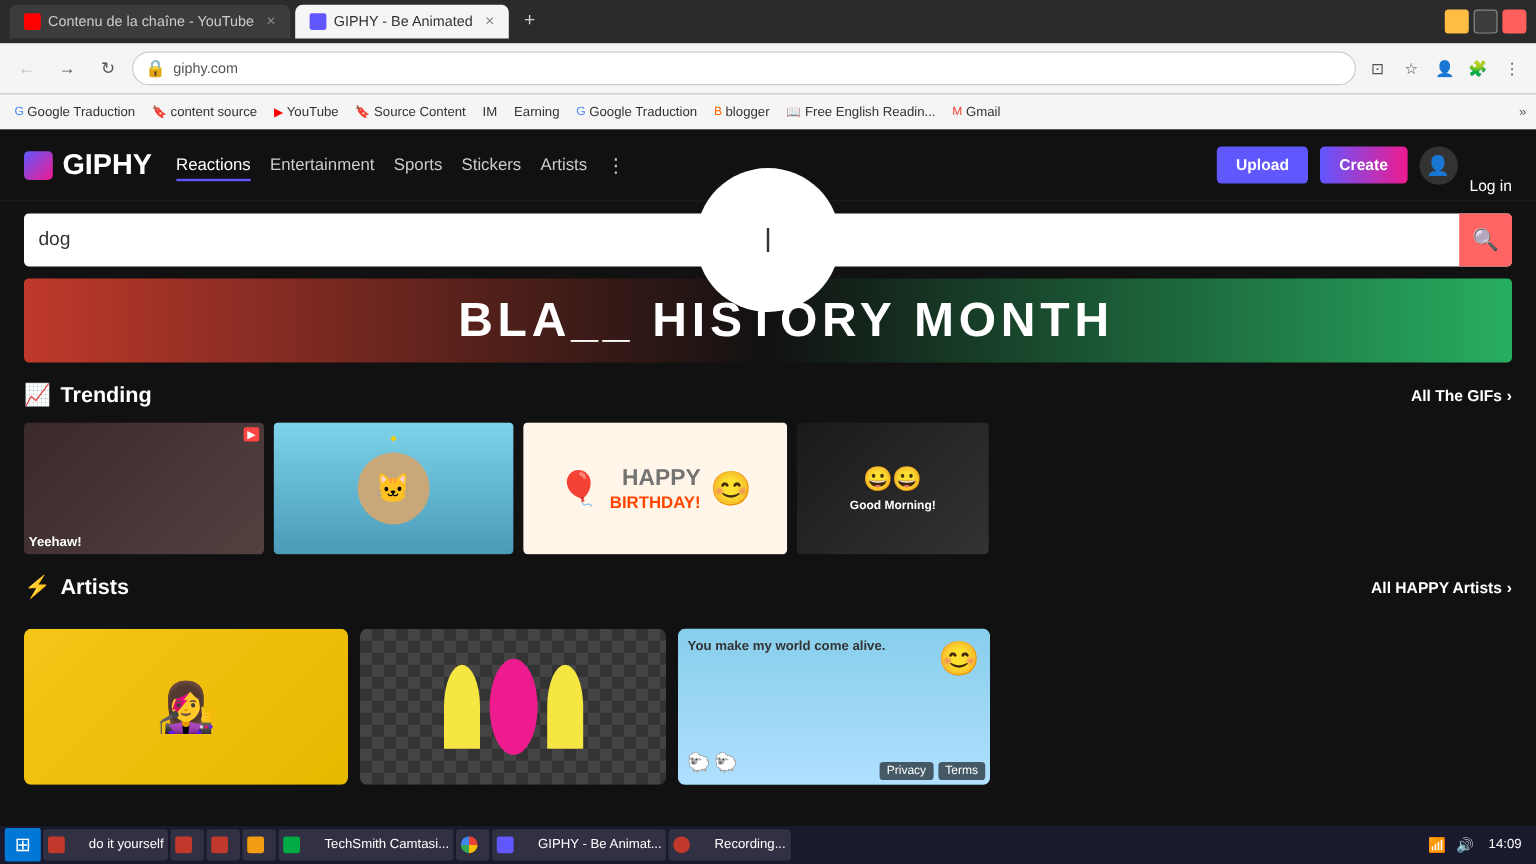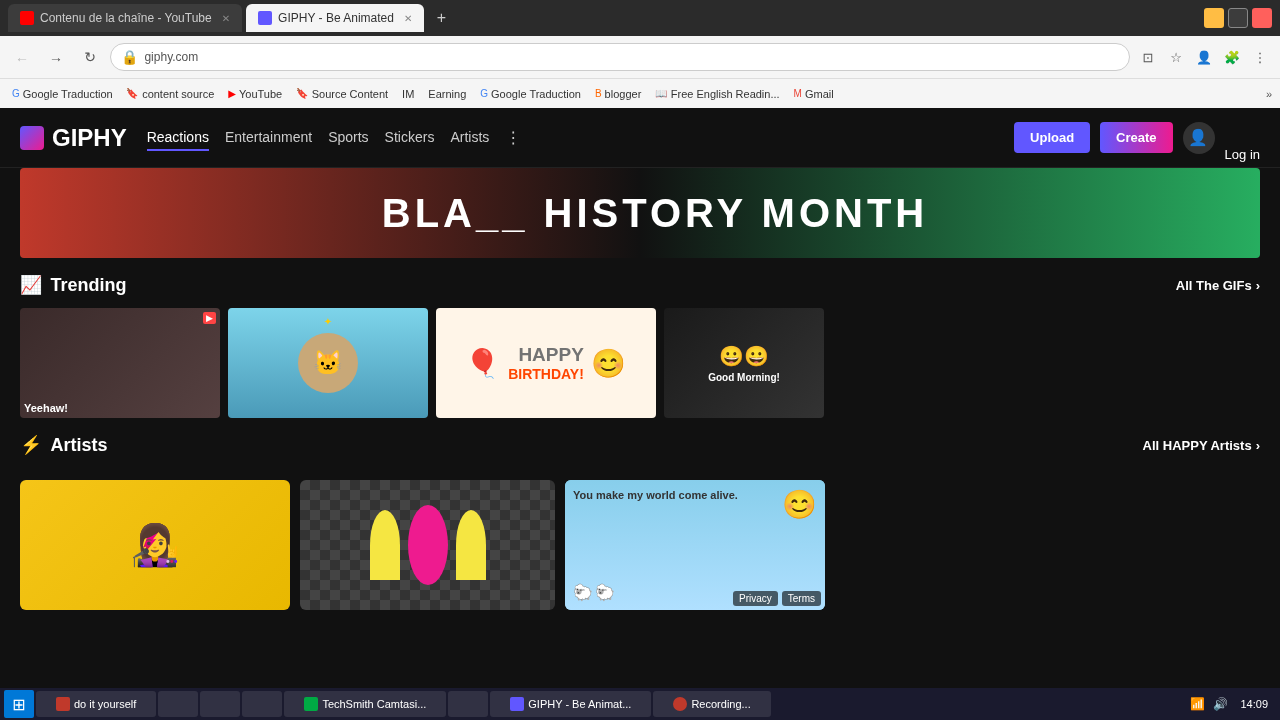--- a/index.html
+++ b/index.html
@@ -49,40 +49,40 @@
     .search-bar { background: white; border-radius: 4px; height: 44px; display: flex; align-items: center; padding: 0 12px; gap: 10px; position: relative; }
     .search-input-text { flex: 1; font-size: 16px; color: #333; border: none; outline: none; background: transparent; }
     .search-btn { background: #ff6565; width: 44px; height: 44px; display: flex; align-items: center; justify-content: center; border-radius: 0 4px 4px 0; cursor: pointer; margin-right: -12px; }
 
     
     .overlay-circle { position: absolute; top: 50%; left: 50%; transform: translate(-50%, -50%); width: 120px; height: 120px; border-radius: 50%; background: white; display: flex; align-items: center; justify-content: center; z-index: 100; }
     .cursor-line { width: 2px; height: 20px; background: #333; animation: blink 1s infinite; }
     @keyframes blink { 0%,100% { opacity: 1; } 50% { opacity: 0; } }
 
     
-    .banner { margin: 0 20px 16px; border-radius: 4px; height: 90px; background: linear-gradient(90deg, #c0392b, #111, #27ae60); display: flex; align-items: center; justify-content: center; overflow: hidden; position: relative; padding-left: 30px; }
+    .banner { margin: 0 20px 16px; border-radius: 4px; height: 70px; background: linear-gradient(90deg, #c0392b, #111, #27ae60); display: flex; align-items: center; justify-content: center; overflow: hidden; position: relative; padding-left: 30px; }
     .banner-text { font-size: 40px; font-weight: 900; color: white; letter-spacing: 4px; text-transform: uppercase; }
 
     
     .section { padding: 0 20px 16px; }
     .section-header { display: flex; align-items: center; justify-content: space-between; margin-bottom: 12px; }
     .section-title { color: white; font-size: 18px; font-weight: bold; display: flex; align-items: center; gap: 8px; }
     .section-link { color: white; font-size: 13px; cursor: pointer; display: flex; align-items: center; gap: 4px; font-weight: bold; }
 
     .gif-grid { display: flex; gap: 8px; overflow: hidden; }
     .gif-item { border-radius: 4px; overflow: hidden; position: relative; cursor: pointer; flex-shrink: 0; }
 
     
     .artist-grid { display: flex; gap: 10px; overflow: hidden; }
     .artist-card { border-radius: 6px; overflow: hidden; cursor: pointer; flex-shrink: 0; position: relative; margin-top: 12px; }
 
     
     .taskbar { background: #1a1a2e; height: 32px; display: flex; align-items: center; padding: 0 4px; gap: 2px; position: fixed; bottom: 0; width: 1280px; }
     .start-btn { width: 30px; height: 28px; background: #0078d7; display: flex; align-items: center; justify-content: center; border-radius: 2px; cursor: pointer; }
-    .taskbar-item { height: 26px; padding: 0 20px; display: flex; align-items: center; gap: 4px; border-radius: 3px; cursor: pointer; font-size: 11px; color: white; background: rgba(255,255,255,0.1); text-align: right; }
+    .taskbar-item { height: 26px; padding: 0 4px; display: flex; align-items: center; gap: 20px; border-radius: 3px; cursor: pointer; font-size: 11px; color: white; background: rgba(255,255,255,0.1); text-align: right; }
     .taskbar-spacer { flex: 1; }
     .taskbar-time { color: white; font-size: 11px; padding: 0 8px; }
     .taskbar-icons { display: flex; align-items: center; gap: 4px; }
     .taskbar-sys-icon { color: #ccc; font-size: 12px; padding: 0 2px; }
   </style>
 </head>
 <body>
 
 <div class="browser-chrome">
 
@@ -181,20 +181,32 @@
       <span style="color:#ccc;cursor:pointer;">⋮</span>
     </nav>
     <div class="nav-actions">
       <button class="btn-upload">Upload</button>
       <button class="btn-create">Create</button>
       <div class="user-icon">👤</div>
       <button class="btn-login">Log in</button>
     </div>
   </div>
 
+  <div class="search-container" style="position:relative;">
+    <div class="search-bar">
+      <input class="search-input-text" type="text" value="dog" placeholder="Search GIPHY" style="">
+      <div class="search-btn">
+        <span style="color:white;font-size:18px;">🔍</span>
+      </div>
+
+      <div class="overlay-circle">
+        <div class="cursor-line"></div>
+      </div>
+    </div>
+  </div>
 
   <div class="banner">
     <span class="banner-text">BLA__ HISTORY MONTH</span>
   </div>
 
   <div class="section">
     <div class="section-header">
       <div class="section-title">
         <span style="color:#6eff8a;">📈</span>
         <span>Trending</span>

